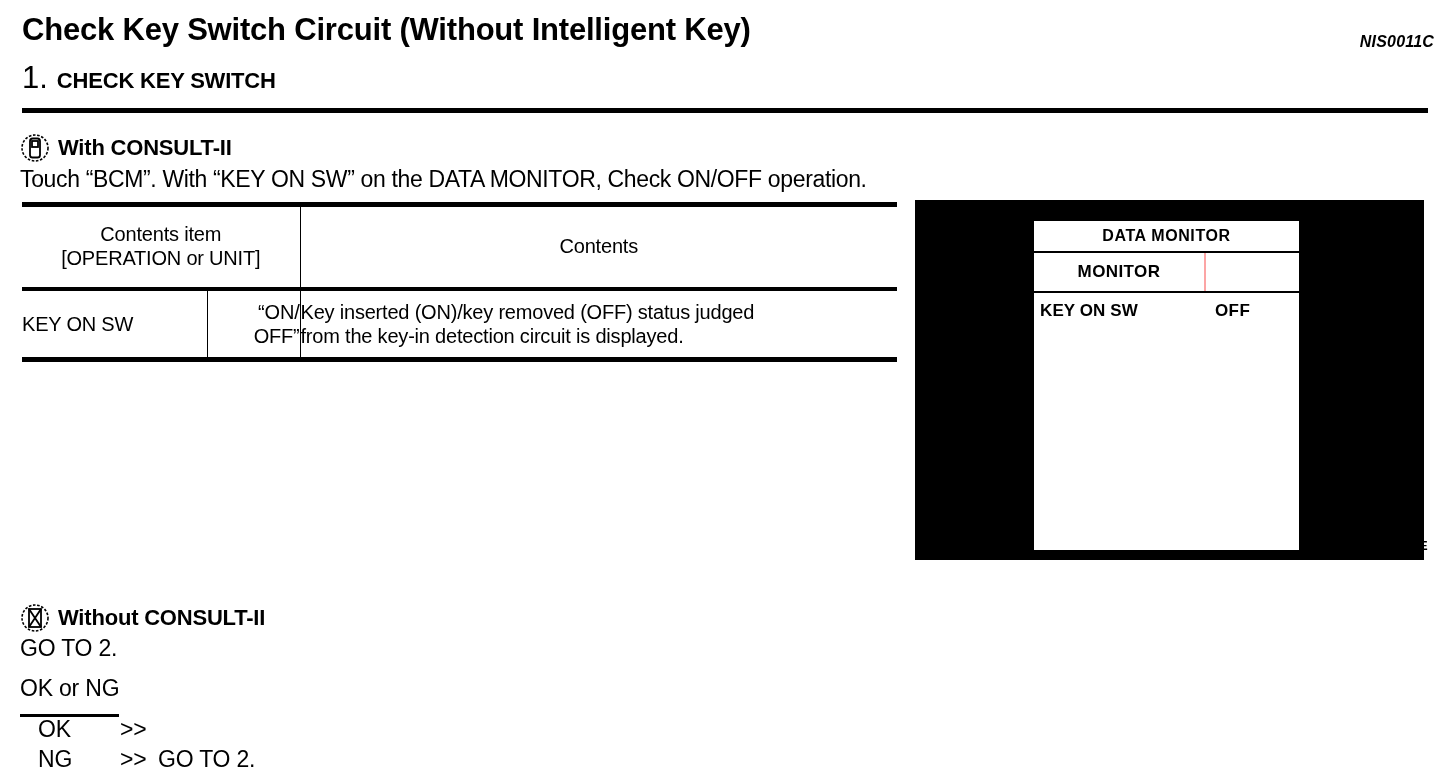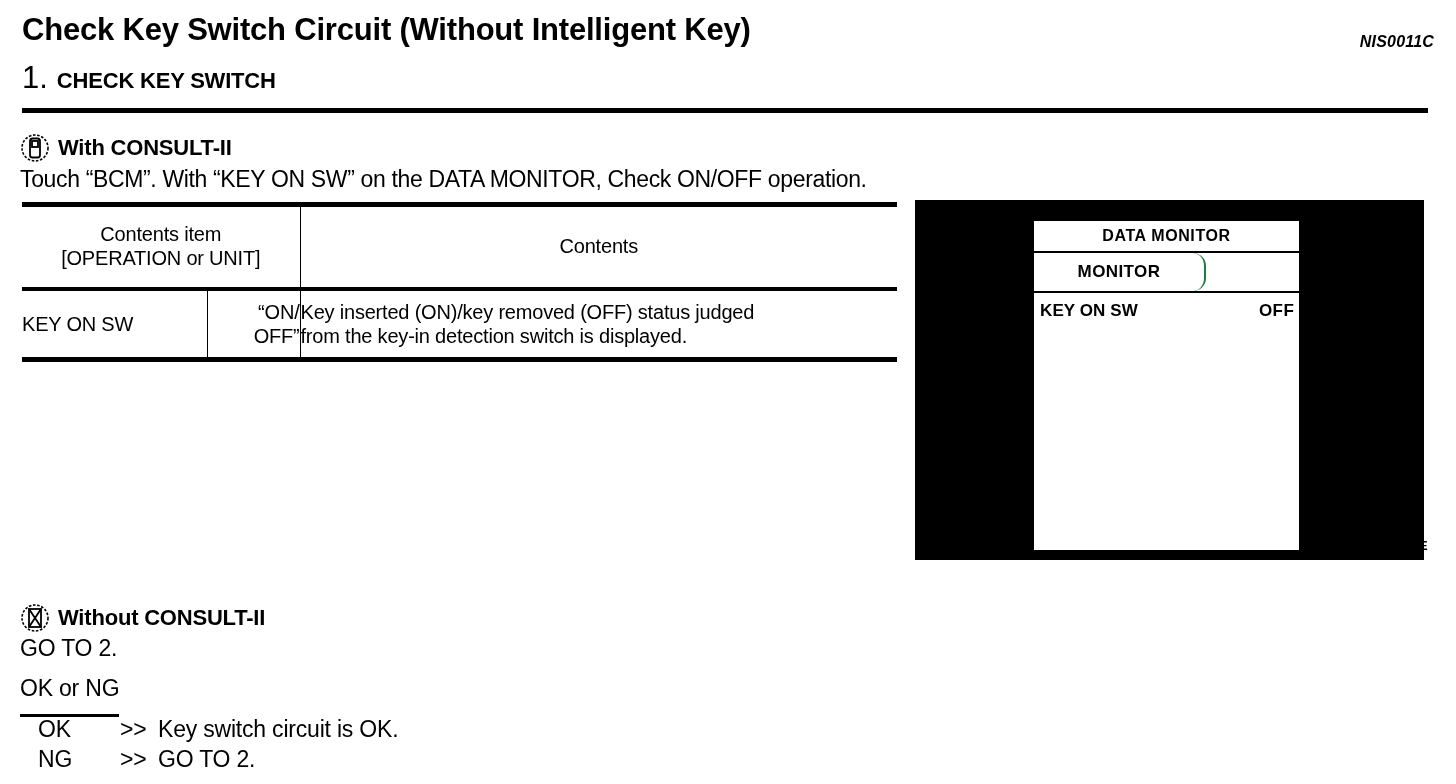--- a/index.html
+++ b/index.html
@@ -159,28 +159,27 @@
     font-weight: bold;
     letter-spacing: 0.6px;
   }
   #dm-monitor-row {
     height: 38px;
     border-bottom: 2px solid #000;
     display: flex;
   }
   #dm-monitor-label {
     flex: 0 0 170px;
-    border-right: 2px solid #15803d;
+    border-right: 2px solid #fca5a5;
     display: flex;
     align-items: center;
     justify-content: center;
     font-size: 17px;
     font-weight: bold;
     letter-spacing: 0.4px;
-    border-radius: 13px;
   }
   #dm-monitor-value {
     flex: 1;
     display: flex;
     align-items: center;
     justify-content: center;
     font-size: 17px;
     font-weight: bold;
   }
   #dm-data-row {
@@ -193,21 +192,20 @@
     padding-left: 6px;
     font-size: 17px;
     font-weight: bold;
     letter-spacing: 0.1px;
   }
   #dm-data-value {
     flex: 1;
     font-size: 17px;
     font-weight: bold;
     letter-spacing: 0.4px;
-    margin-left: 44px;
   }
   #figure-caption {
     right: 28px;
     top: 538px;
     font-size: 13px;
     font-weight: bold;
     letter-spacing: 0.3px;
     white-space: nowrap;
   }
 
@@ -281,21 +279,21 @@
       <td class="no-right cell-center" data-name="header-contents">Contents</td>
     </tr>
     <tr class="body-row" data-name="table-row">
       <td class="no-left cell-pad-l" data-name="cell-monitor-item">KEY ON SW</td>
       <td class="cell-onoff" data-name="cell-unit">
         <div data-name="cell-unit-line1">“ON/</div>
         <div data-name="cell-unit-line2">OFF”</div>
       </td>
       <td class="no-right cell-pad-l" data-name="cell-contents">
         <div data-name="cell-contents-line1">Key inserted (ON)/key removed (OFF) status judged</div>
-        <div data-name="cell-contents-line2">from the key-in detection switch is displayed.</div>
+        <div data-name="cell-contents-line2">from the key-in detection circuit is displayed.</div>
       </td>
     </tr>
   </tbody>
 </table>
 
 <div class="abs" id="figure-panel" data-name="figure-panel">
   <div id="monitor-screen" data-name="data-monitor-screen">
     <div id="dm-title-row" data-name="data-monitor-title">DATA MONITOR</div>
     <div id="dm-monitor-row" data-name="data-monitor-column-header-row">
       <div id="dm-monitor-label" data-name="data-monitor-column-header">MONITOR</div>
@@ -322,20 +320,19 @@
 </div>
 
 <div class="abs" id="goto-line" data-name="without-consult-instruction">GO TO 2.</div>
 
 <div class="abs" id="ok-or-ng" data-name="judgement-title">OK or NG</div>
 
 <div class="abs" id="result-list" data-name="judgement-result-list">
   <div class="result-row" data-name="judgement-result-ok">
     <span class="result-label" data-name="judgement-result-ok-label">OK</span>
     <span class="result-arrow" data-name="judgement-result-ok-arrow">&gt;&gt;</span>
-    <span class="result-text" data-name="judgement-result-ok-text">Key switch circuit is OK.</span>
   </div>
   <div class="result-row" data-name="judgement-result-ng">
     <span class="result-label" data-name="judgement-result-ng-label">NG</span>
     <span class="result-arrow" data-name="judgement-result-ng-arrow">&gt;&gt;</span>
     <span class="result-text" data-name="judgement-result-ng-text">GO TO 2.</span>
   </div>
 </div>
 
 </body></html>

